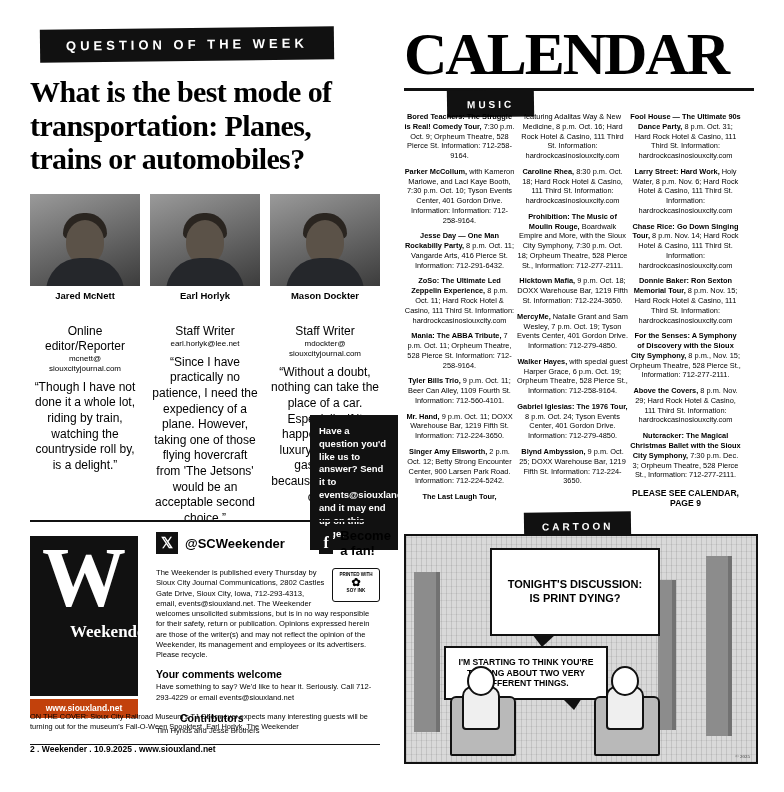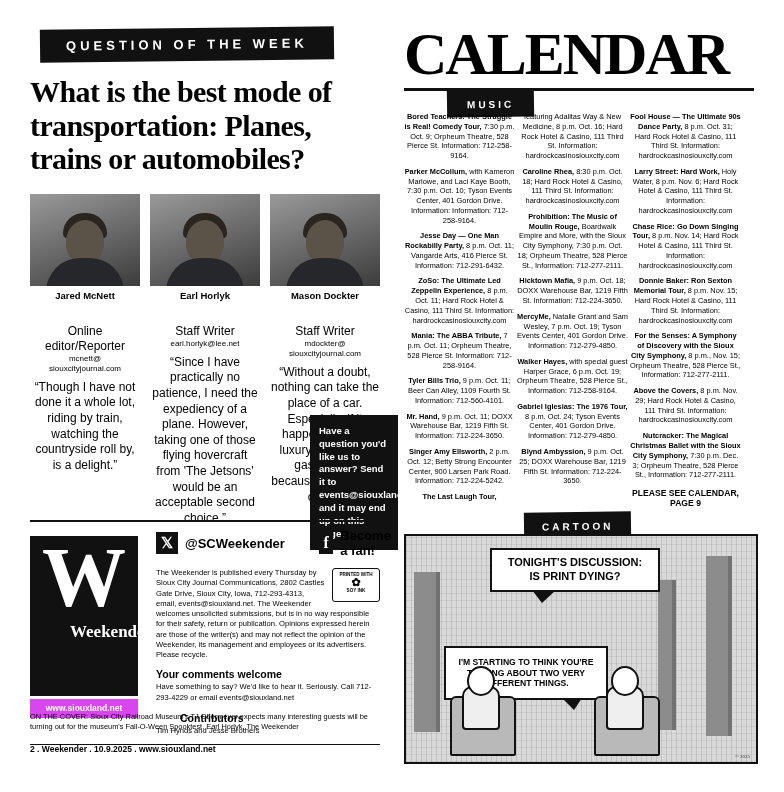--- a/index.html
+++ b/index.html
@@ -76,21 +76,21 @@
   }
   .wk-logo .w{
     font-family:"Liberation Serif",serif;font-weight:bold;
     font-size:84px;line-height:1;text-align:center;margin-top:8px;
   }
   .wk-logo .wname{
     font-family:"Liberation Serif",serif;font-weight:bold;
     font-size:17px;text-align:center;margin-top:2px;margin-left:40px;
   }
   .wk-url{
-    width:108px;background:#d946ef;color:#fff;text-align:center;
+    width:108px;background:#c2410c;color:#fff;text-align:center;
     font-size:8.5px;font-weight:bold;padding:4px 0 5px 0;margin-top:3px;
   }
 
   .social-row{position:absolute;left:126px;top:0;width:224px;}
   .social-item{display:flex;align-items:center;gap:7px;}
   .x-badge{
     width:22px;height:22px;background:#111;color:#fff;
     font-family:"Liberation Serif",serif;font-weight:bold;font-size:15px;
     display:flex;align-items:center;justify-content:center;
   }
@@ -169,21 +169,21 @@
       repeating-linear-gradient(0deg, rgba(0,0,0,0.06) 0 1px, transparent 1px 7px);
   }
   .cartoon .tree{
     position:absolute;width:26px;height:160px;background:#8c8c8c;
     box-shadow:inset -4px 0 0 rgba(0,0,0,.18);
   }
   .cartoon .bubble{
     position:absolute;background:#fff;border:2px solid #111;
     font-weight:bold;text-align:center;line-height:1.25;
   }
-  .bub1{left:84px;top:12px;width:150px;padding:6px 8px;font-size:11px;}
+  .bub1{left:84px;top:12px;width:150px;padding:28px 8px;font-size:11px;}
   .bub1:after{
     content:"";position:absolute;left:40px;bottom:-13px;
     border-left:10px solid transparent;border-right:14px solid transparent;
     border-top:13px solid #111;
   }
   .bub2{left:38px;top:110px;width:146px;padding:9px 7px;font-size:8.6px;}
   .bub2:after{
     content:"";position:absolute;right:24px;bottom:-12px;
     border-left:12px solid transparent;border-right:8px solid transparent;
     border-top:12px solid #111;

